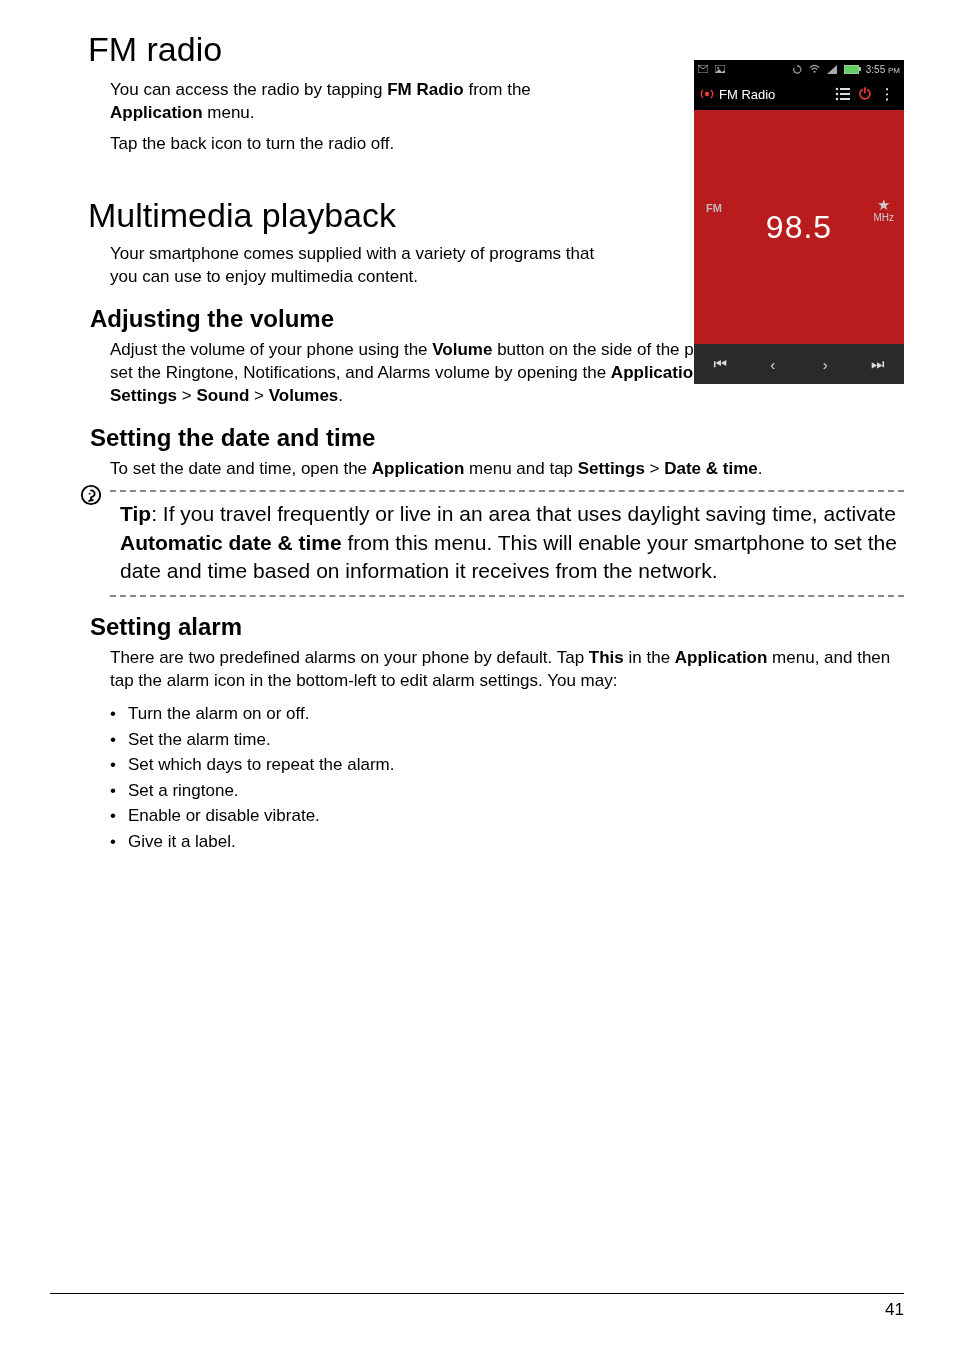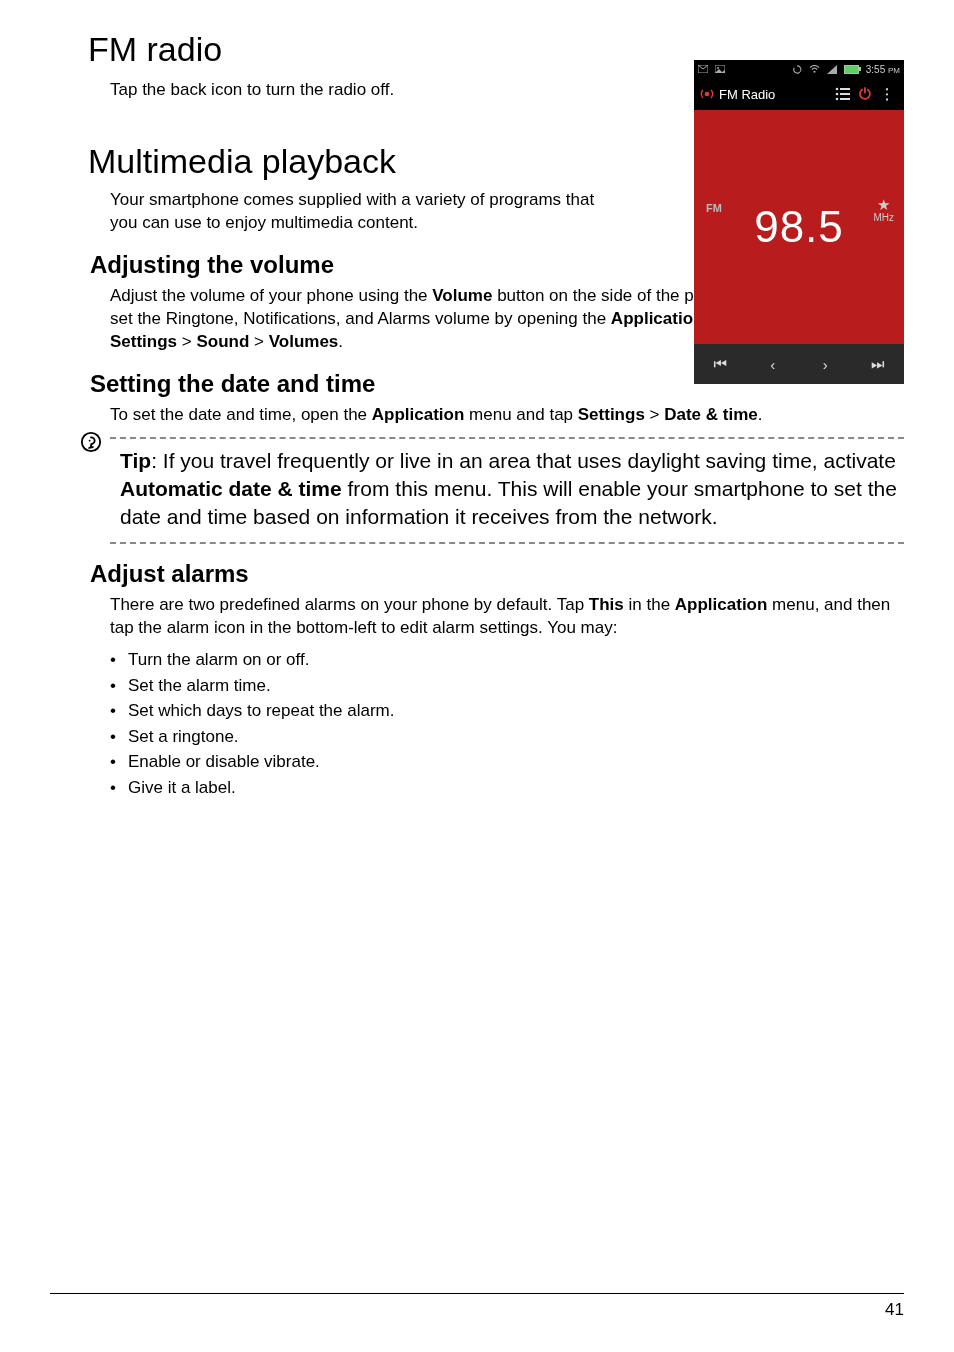--- a/index.html
+++ b/index.html
@@ -149,21 +149,21 @@
 }
 .ph-main .fm {
   color: #bbb;
   font-size: 11px;
   font-weight: bold;
   position: absolute;
   left: 12px;
   top: 92px;
 }
 .ph-main .freq {
-  font-size: 44px;
+  font-size: 32px;
   font-weight: 300;
   margin: 0 auto;
   letter-spacing: 1px;
 }
 .ph-main .fav {
   position: absolute;
   right: 10px;
   top: 88px;
   text-align: center;
   font-size: 10px;
@@ -269,20 +269,23 @@
         </div>
       <div class="btn">
           <span>⏭</span>
         </div>
     </div>
   </div>
 
   <h1 class="main">FM radio</h1>
 
 
+  <p class="body-text narrow">
+    <span>You can access the radio by tapping </span><strong>FM Radio</strong><span> from the </span><strong>Application</strong><span> menu.</span>
+  </p>
 
   <p class="body-text narrow">Tap the back icon to turn the radio off.</p>
 
   <h1 class="multimedia">Multimedia playback</h1>
 
   <p class="body-text narrow">Your smartphone comes supplied with a variety of programs that you can use to enjoy multimedia content.</p>
 
   <h2 class="sub">Adjusting the volume</h2>
 
   <p class="body-text">
@@ -301,21 +304,21 @@
       <path d="M12 7 a4 4 0 0 1 4 4 c0 2 -1.8 2.2 -2.5 3 M12.5 14 l-1 4 M10 18.5 l4 -1" stroke="#000" stroke-width="2" fill="none" stroke-linecap="round"></path>
       <circle cx="10.5" cy="10.5" r="1" fill="#000"></circle>
     </svg>
     <div class="tip-rule"></div>
     <div class="tip-content">
       <strong>Tip</strong><span>: If you travel frequently or live in an area that uses daylight saving time, activate </span><strong>Automatic date &amp; time</strong><span> from this menu. This will enable your smartphone to set the date and time based on information it receives from the network.</span>
     </div>
     <div class="tip-rule"></div>
   </div>
 
-  <h2 class="sub">Adjust alarms</h2>
+  <h2 class="sub">Setting alarm</h2>
 
   <p class="body-text">
     <span>There are two predefined alarms on your phone by default. Tap </span><strong>This</strong><span> in the </span><strong>Application</strong><span> menu, and then tap the alarm icon in the bottom-left to edit alarm settings. You may:</span>
   </p>
 
   <div class="bullets">
     <div class="row">
         <span class="dot">•</span>
         <span>Turn the alarm on or off.</span>
       </div>

